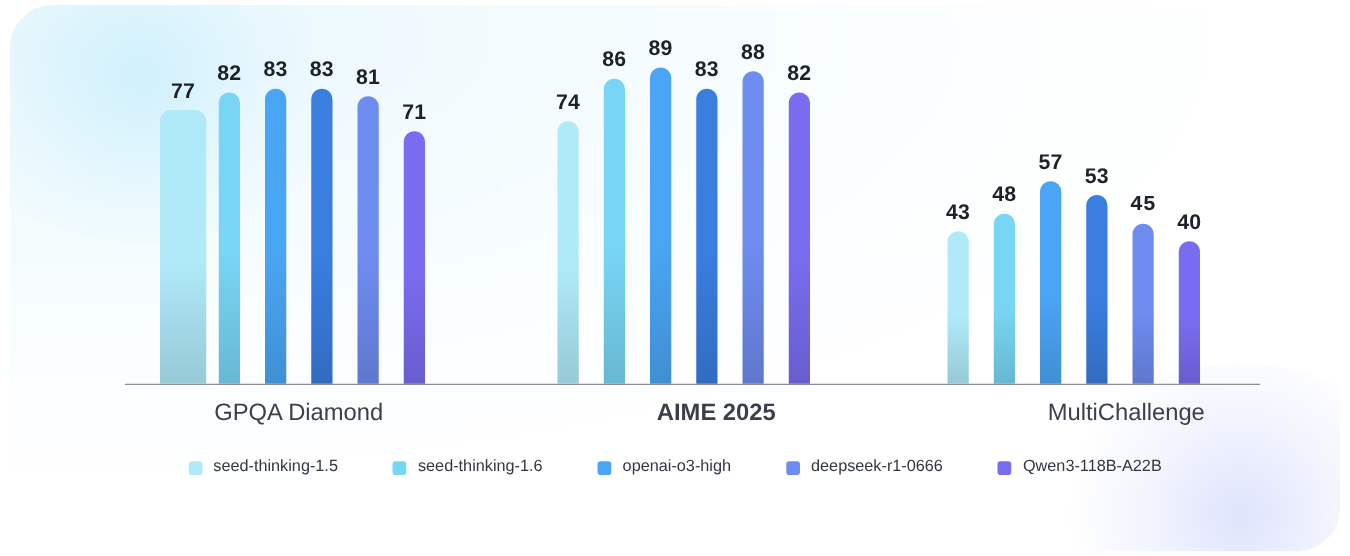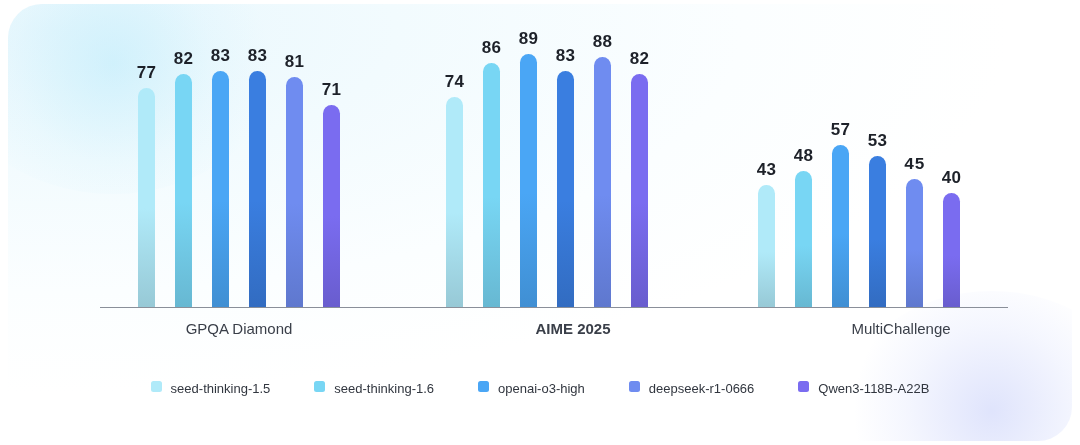--- a/index.html
+++ b/index.html
@@ -96,41 +96,41 @@
     font-weight: 600;
     color: #1d2129;
     white-space: nowrap;
     letter-spacing: .2px;
   }
 
   
   .cat-label {
     position: absolute;
     top: 316px;
-    font-size: 15px;
+    font-size: 19px;
     color: #3a3f49;
     white-space: nowrap;
     transform: translateX(-50%);
   }
 
   
   #legend {
     position: absolute;
     left: 0;
     right: 0;
     top: 361px;
     display: flex;
     justify-content: center;
     align-items: center;
     gap: 0;
   }
   .legend-item {
     display: flex;
-    align-items: flex-start;
-    margin: 16px 22px;
+    align-items: flex-end;
+    margin: 0 22px;
   }
   .legend-swatch {
     width: 11px;
     height: 11px;
     border-radius: 2.5px;
     margin-right: 9px;
     flex: none;
   }
   .legend-label {
     font-size: 13px;
@@ -144,21 +144,21 @@
 <div id="chart-card">
   <div id="card-glow-tl"></div>
   <div id="card-glow-br"></div>
 
   <div id="plot"></div>
   <div id="baseline" style="background: rgb(138, 143, 153);"></div>
 
   <div id="groups-layer">
       <div class="group" style="left: 120px; width: 222px; top: 19px;">
         <div class="bar-slot">
-          <div class="bar" title="seed-thinking-1.5: 77" style="height: 218.68px; background: linear-gradient(rgb(176, 234, 249) 0%, rgb(176, 234, 249) 55%, rgb(151, 201, 214) 100%);">
+          <div class="bar" title="seed-thinking-1.5: 77" style="height: 218.68px; background: linear-gradient(rgb(176, 234, 249) 0%, rgb(176, 234, 249) 55%, rgb(151, 201, 214) 100%); padding-left: 20px;">
             <div class="bar-value">77</div>
           </div>
         </div>
         <div class="bar-slot">
           <div class="bar" title="seed-thinking-1.6: 82" style="height: 232.88px; background: linear-gradient(rgb(120, 214, 244) 0%, rgb(120, 214, 244) 55%, rgb(103, 184, 210) 100%);">
             <div class="bar-value">82</div>
           </div>
         </div>
         <div class="bar-slot">
           <div class="bar" title="openai-o3-high: 83" style="height: 235.72px; background: linear-gradient(rgb(74, 166, 245) 0%, rgb(74, 166, 245) 55%, rgb(64, 143, 211) 100%);">

